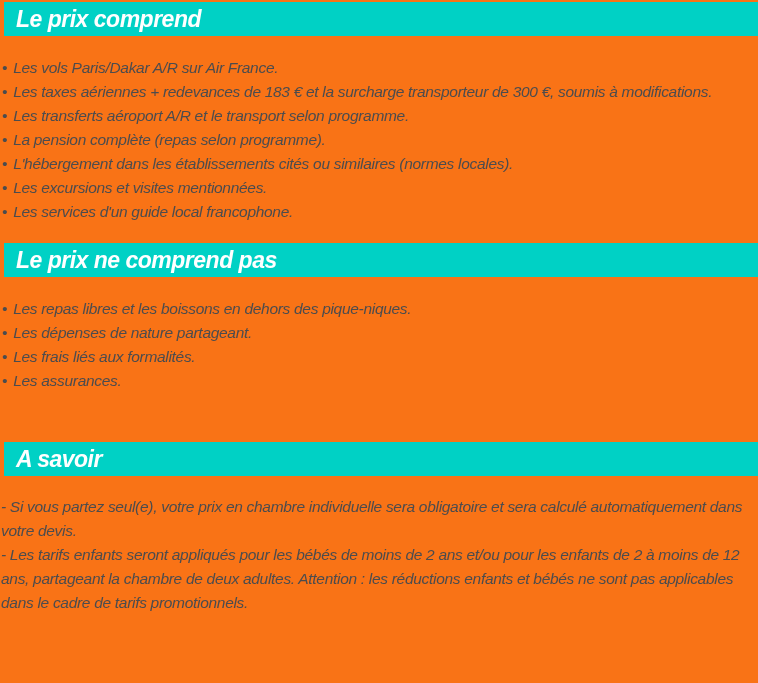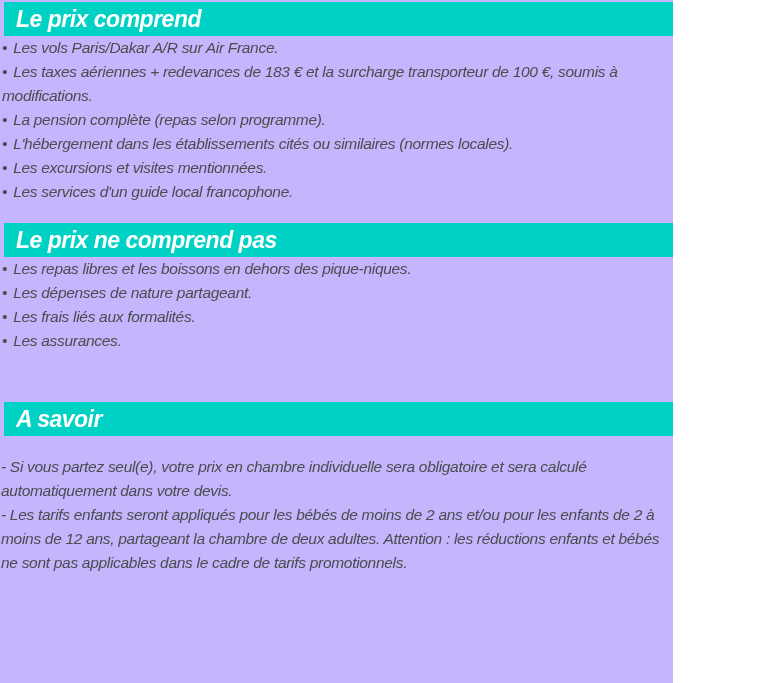--- a/index.html
+++ b/index.html
@@ -2,23 +2,23 @@
 <html><head>
 <meta charset="utf-8">
 <style>
   * { margin: 0; padding: 0; box-sizing: border-box; }
   html, body {
     background: #ffffff;
     font-family: "Liberation Sans", sans-serif;
   }
   .page {
     position: relative;
-    width: 673px;
+    width: 758px;
     height: 683px;
-    background: #c4b5fd;
+    background: #f97316;
     overflow: hidden;
   }
   .section-header {
     margin-left: 4px;
     height: 34px;
     background: #00d1c5;
     display: flex;
     align-items: center;
     padding-left: 12px;
   }
@@ -27,20 +27,21 @@
     font-size: 23px;
     font-weight: bold;
     font-style: italic;
     letter-spacing: -0.5px;
     white-space: nowrap;
   }
   .hdr-1 { margin-top: 2px; }
   .hdr-2 { margin-top: 19px; }
   .hdr-3 { margin-top: 49px; }
   .bullet-list {
+    margin-top: 20px;
     padding-left: 2px;
     padding-right: 10px;
   }
   .bullet-line {
     line-height: 24px;
     font-size: 15.5px;
     font-style: italic;
     color: #4c4c4e;
     letter-spacing: -0.3px;
   }
@@ -65,21 +66,22 @@
 </head>
 <body>
 
 <div class="page">
 
   <div class="section-header hdr-1">
     <span class="title">Le prix comprend</span>
   </div>
   <div class="bullet-list">
     <div class="bullet-line"><span class="bullet">•</span><span>Les vols Paris/Dakar A/R sur Air France.</span></div>
-    <div class="bullet-line"><span class="bullet">•</span><span>Les taxes aériennes + redevances de 183 € et la surcharge transporteur de 100 €, soumis à modifications.</span></div>
+    <div class="bullet-line"><span class="bullet">•</span><span>Les taxes aériennes + redevances de 183 € et la surcharge transporteur de 300 €, soumis à modifications.</span></div>
+    <div class="bullet-line"><span class="bullet">•</span><span>Les transferts aéroport A/R et le transport selon programme.</span></div>
     <div class="bullet-line"><span class="bullet">•</span><span>La pension complète (repas selon programme).</span></div>
     <div class="bullet-line"><span class="bullet">•</span><span>L'hébergement dans les établissements cités ou similaires (normes locales).</span></div>
     <div class="bullet-line"><span class="bullet">•</span><span>Les excursions et visites mentionnées.</span></div>
     <div class="bullet-line"><span class="bullet">•</span><span>Les services d'un guide local francophone.</span></div>
   </div>
 
   <div class="section-header hdr-2">
     <span class="title">Le prix ne comprend pas</span>
   </div>
   <div class="bullet-list">

